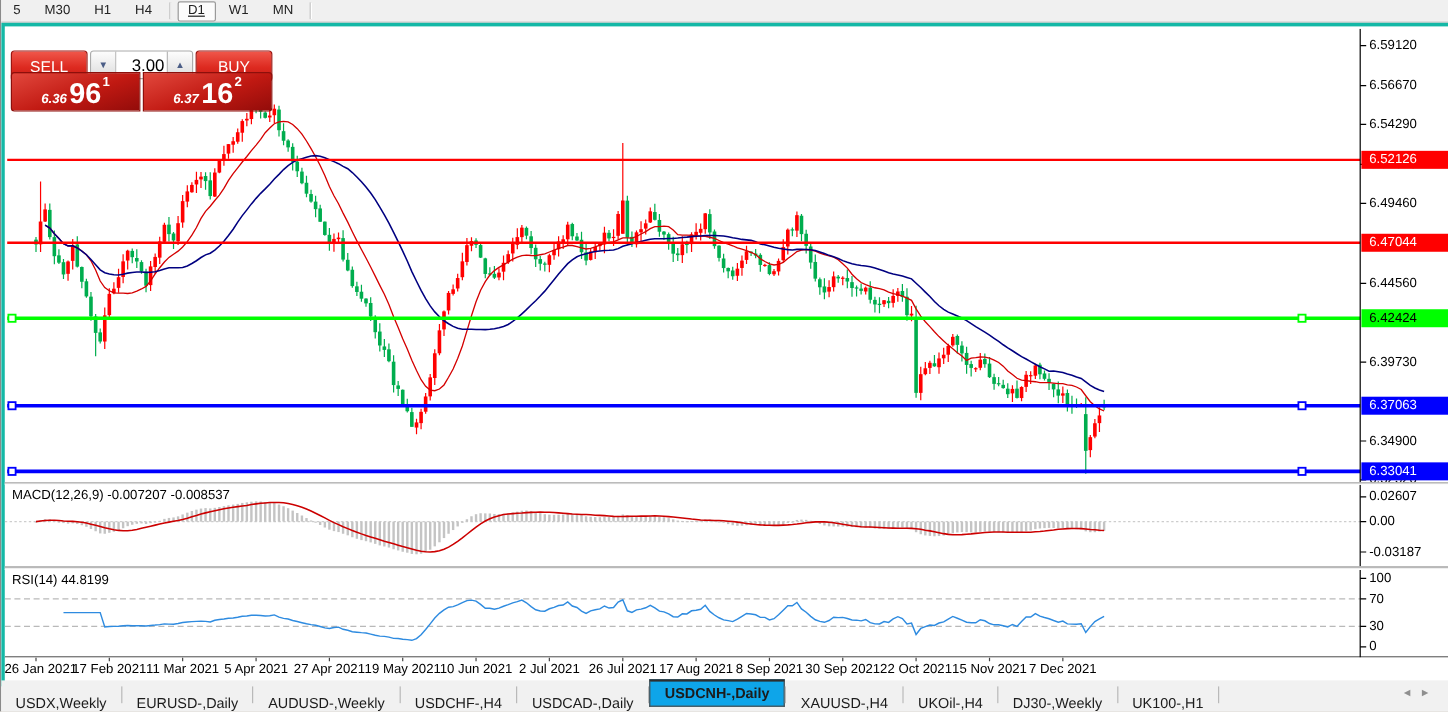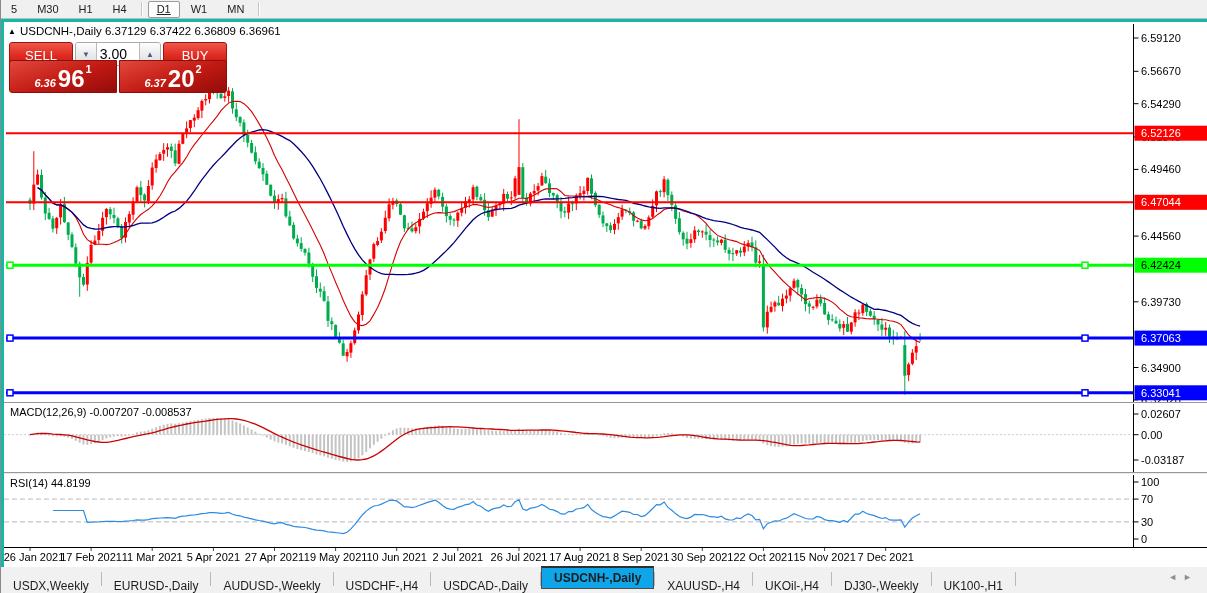--- a/index.html
+++ b/index.html
@@ -24,21 +24,21 @@
   .tpbtn{width:62px;height:24px;border:1px solid #9d1510;border-radius:3px;color:#fff;font-size:13px;
          display:flex;align-items:center;justify-content:center;
          background:linear-gradient(#f0564a,#dd2a20 55%,#c71b13);cursor:pointer;}
   #spinner{flex:1;margin:0 2px;height:22px;border:1px solid #ababab;border-radius:3px;background:#e9e9e9;
            display:flex;align-items:stretch;overflow:hidden;}
   .spbtn{width:20px;display:flex;align-items:center;justify-content:center;background:linear-gradient(#fdfdfd,#dcdcdc);
          border:0;font-size:8px;color:#4a5d86;cursor:pointer;}
   .spbtn.left{border-right:1px solid #bbb;}
   .spbtn.right{border-left:1px solid #bbb;}
   #vol-field{flex:1;background:#fff;display:flex;align-items:center;justify-content:flex-end;
-             padding-right:12px;font-size:14px;color:#000;}
+             padding-right:2px;font-size:14px;color:#000;}
   #tp-row2{display:flex;margin-top:3px;height:31px;}
   .pricebox{width:107px;height:31px;color:#fff;display:flex;align-items:flex-end;justify-content:center;
             background:linear-gradient(160deg,#e2483d,#c11912 55%,#930c0a);border:1px solid #8d0f0b;cursor:pointer;}
   .pricebox.sell{border-radius:3px 0 0 3px;margin-right:2px;}
   .pricebox.buy{border-radius:0 3px 3px 0;}
   .p-small{font-size:11px;font-weight:bold;margin:0 2px 3px 0;font-style:italic;}
   .p-big{font-size:24px;font-weight:bold;line-height:27px;margin-bottom:0px;}
   .p-sup{font-size:11px;font-weight:bold;margin:2px 0 0 1px;align-self:flex-start;}
   
   #tabbar{position:absolute;left:0;top:567px;width:1207px;height:26px;background:#f1f1f1;
@@ -878,43 +878,40 @@
         <text x="698.3" y="13" font-size="11" fill="#000" text-anchor="middle">30 Sep 2021</text>
         <line x1="759.4" y1="0" x2="759.4" y2="3" stroke="#444"></line>
         <text x="759.4" y="13" font-size="11" fill="#000" text-anchor="middle">22 Oct 2021</text>
         <line x1="820.6" y1="0" x2="820.6" y2="3" stroke="#444"></line>
         <text x="820.6" y="13" font-size="11" fill="#000" text-anchor="middle">15 Nov 2021</text>
         <line x1="881.7" y1="0" x2="881.7" y2="3" stroke="#444"></line>
         <text x="881.7" y="13" font-size="11" fill="#000" text-anchor="middle">7 Dec 2021</text>
       </svg>
   </div>
 
-  <div id="chart-title">
-    <span class="tri">▲</span><span>USDCNH-,Daily  6.37129 6.37422 6.36809 6.36961</span>
-  </div>
 
   <div id="trade-panel">
     <div id="tp-row1">
       <div class="tpbtn">SELL</div>
       <div id="spinner">
         <div class="spbtn left">▼</div>
         <div id="vol-field">3.00</div>
         <div class="spbtn right">▲</div>
       </div>
       <div class="tpbtn">BUY</div>
     </div>
     <div id="tp-row2">
       <div class="pricebox sell">
         <span class="p-small">6.36</span>
         <span class="p-big">96</span>
         <span class="p-sup">1</span>
       </div>
       <div class="pricebox buy">
         <span class="p-small">6.37</span>
-        <span class="p-big">20</span>
+        <span class="p-big">16</span>
         <span class="p-sup">2</span>
       </div>
     </div>
   </div>
 
   <div id="tabbar">
       <div class="tab">USDX,Weekly</div>
       <div class="tabsep"></div>
       <div class="tab">EURUSD-,Daily</div>
       <div class="tabsep"></div>

